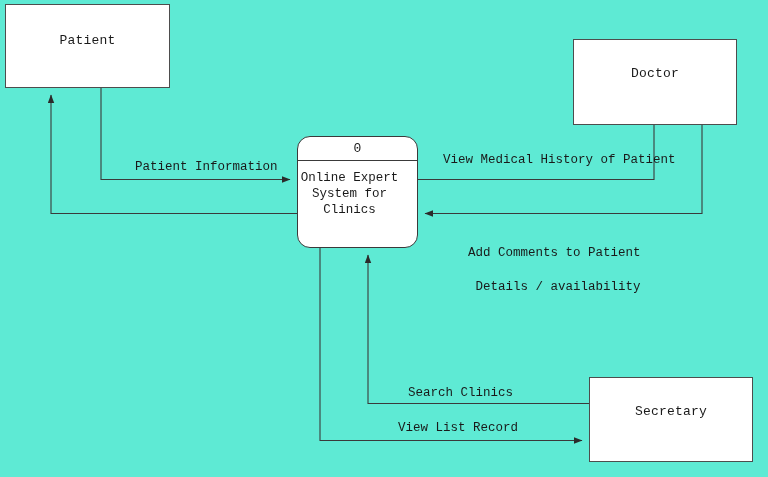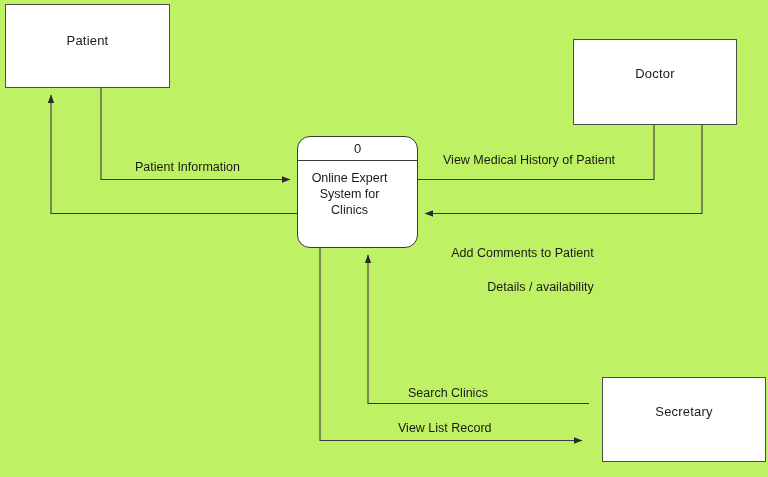--- a/index.html
+++ b/index.html
@@ -4,22 +4,22 @@
 <style>
   html, body {
     margin: 0;
     padding: 0;
     background: #ffffff;
   }
   #diagram-root {
     position: relative;
     width: 768px;
     height: 477px;
-    background: #bef264;
-    font-family: Liberation Sans, sans-serif;
+    background: #5eead4;
+    font-family: Liberation Mono, monospace;
     color: #1a1a1a;
     overflow: hidden;
   }
   svg.dfd-canvas {
     position: absolute;
     left: 0;
     top: 0;
     width: 768px;
     height: 477px;
   }
@@ -118,21 +118,21 @@
   </svg>
 
   <div class="entity-box" style="left:5px; top:4px; width:165px; height:84px;">
     <div class="entity-label" style="top:28px;">Patient</div>
   </div>
 
   <div class="entity-box" style="left:573px; top:15px; width:164px; height:86px;margin-top:24px;">
     <div class="entity-label" style="top:26px;">Doctor</div>
   </div>
 
-  <div class="entity-box" style="left:602px; top:377px; width:164px; height:85px;">
+  <div class="entity-box" style="left:589px; top:377px; width:164px; height:85px;">
     <div class="entity-label" style="top:26px;">Secretary</div>
   </div>
 
   <div class="process-shape" style="left:297px; top:136px; width:121px; height:112px;">
     <div class="process-number" style="top:4px;">0</div>
     <div class="process-divider" style="left:0px; top:23px; width:119px;"></div>
     <div class="process-name" style="top:33px;">Online Expert</div>
     <div class="process-name" style="top:49px;">System for</div>
     <div class="process-name" style="top:65px;">Clinics</div>
   </div>

